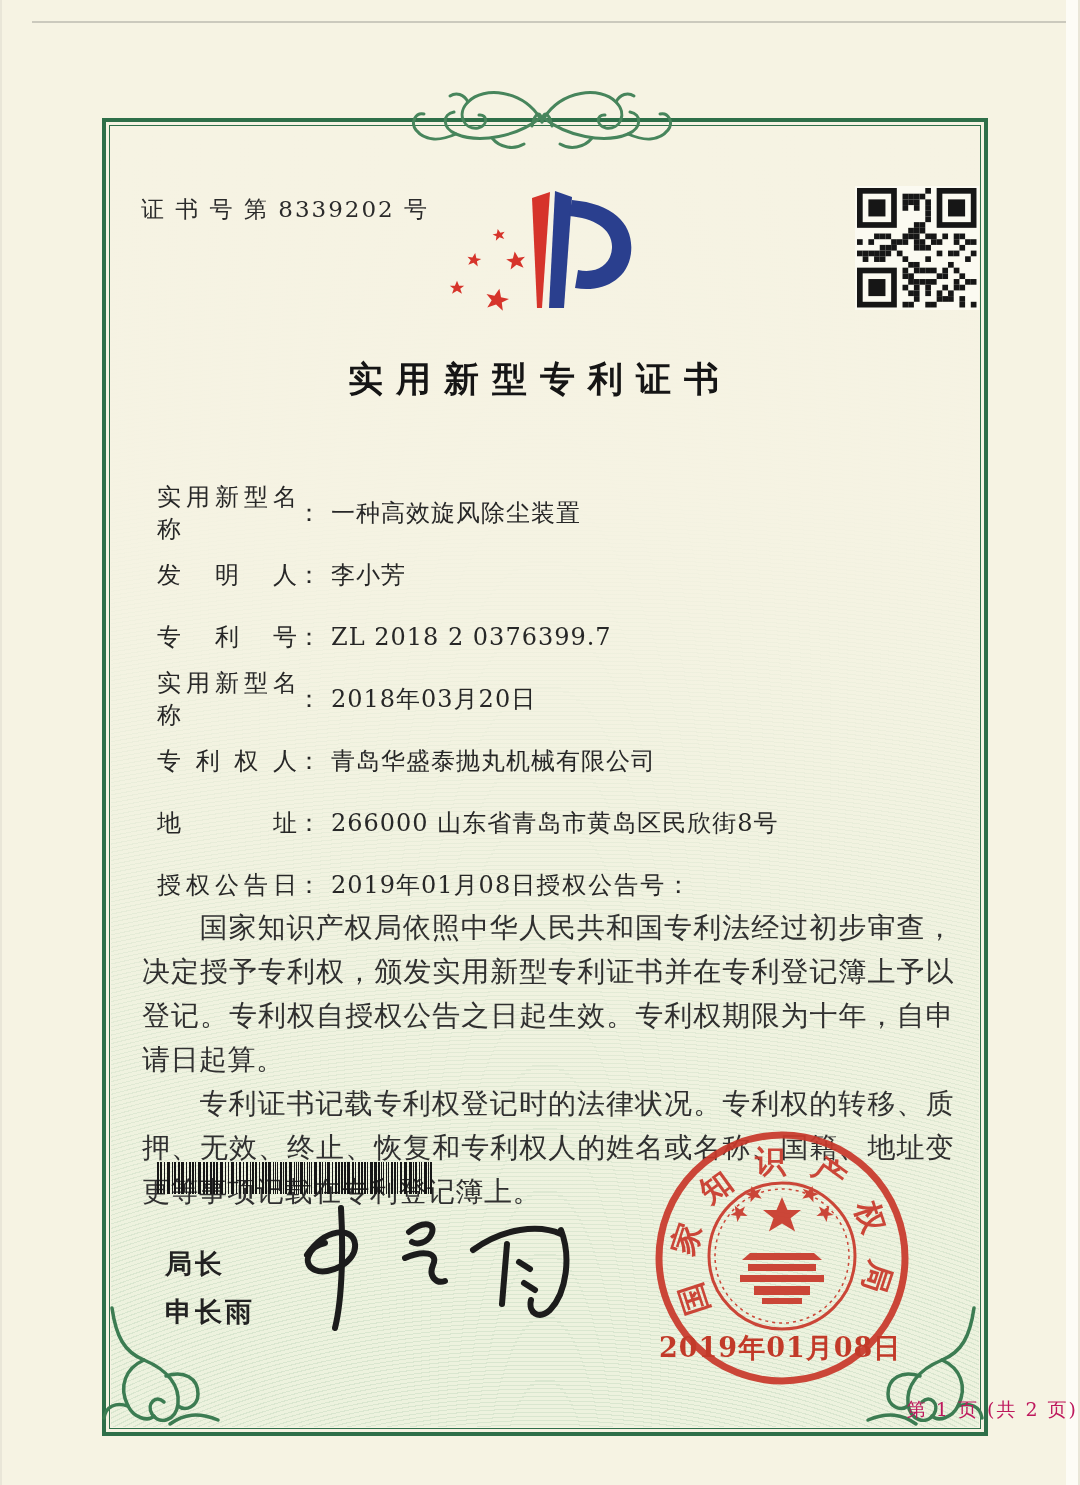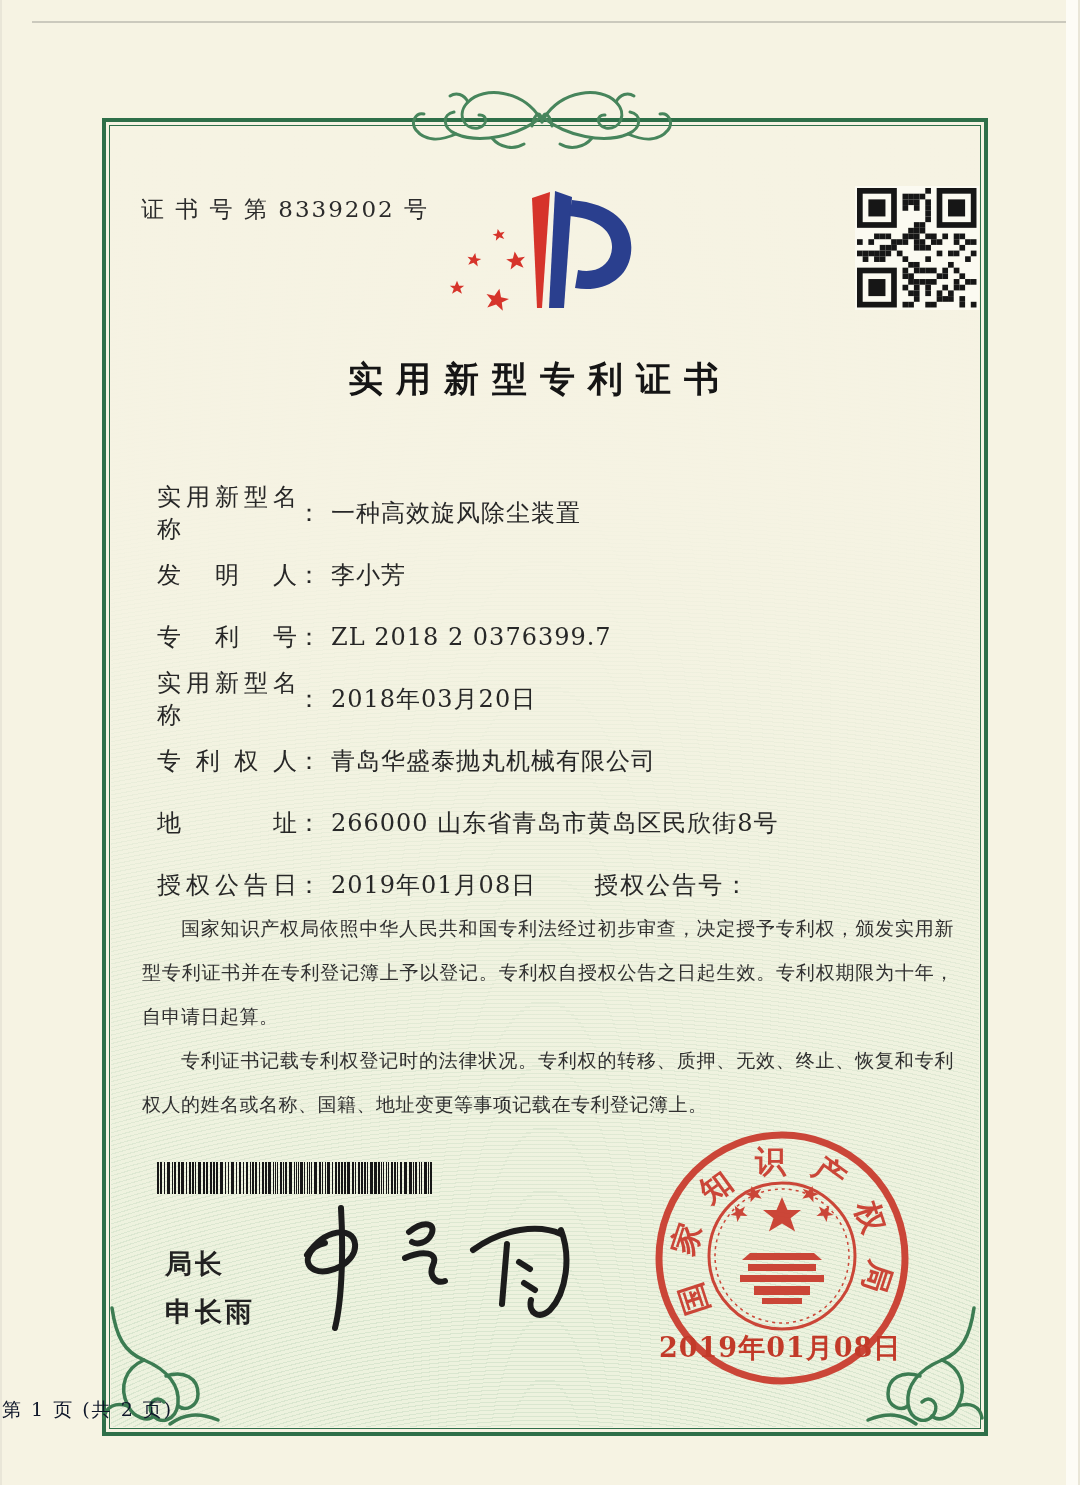--- a/index.html
+++ b/index.html
@@ -16,35 +16,35 @@
       linear-gradient(180deg, rgba(246,243,227,1) 0%, rgba(246,243,227,.95) 28%, rgba(246,243,227,.45) 58%, rgba(246,243,227,0) 92%),
       repeating-radial-gradient(1600px 1050px at 50% 128%, #d9e6cf 0px, #d9e6cf 1.6px, #edf2de 1.6px, #edf2de 6px);
   }
 
   .cert-no{position:absolute;left:139px;top:194px;font-size:23px;letter-spacing:2px;color:#2b2b2b;}
   .title{position:absolute;left:0;top:356px;width:100%;text-align:center;font-size:35px;font-weight:700;letter-spacing:13px;color:#151515;}
 
   .fields{position:absolute;left:155px;top:482px;width:760px;color:#272727;}
   .field-row{height:62px;display:flex;align-items:center;font-size:24px;}
   .flabel{display:inline-block;width:140px;text-align:justify;text-align-last:justify;}
-  .flabel2{display:inline-block;margin-left:58px;letter-spacing:2px;}
+  .flabel2{display:inline-block;letter-spacing:2px;}
   .colon{margin-right:10px;}
   .fvalue{letter-spacing:1px;}
 
   .body-text{position:absolute;left:140px;top:906px;width:812px;color:#303030;}
-  .body-text p{margin:0;font-size:19px;line-height:44px;text-indent:2.05em;text-align:justify;letter-spacing:.5px;}
+  .body-text p{margin:0;font-size:28px;line-height:44px;text-indent:2.05em;text-align:justify;letter-spacing:.5px;}
 
   .barcode{position:absolute;left:155px;top:1162px;}
   .director{position:absolute;left:163px;top:1240px;font-family:"DejaVu Sans","Liberation Sans",sans-serif;color:#222;}
   .director .line{font-size:27px;font-weight:700;letter-spacing:3px;line-height:48px;}
   .signature{position:absolute;left:275px;top:1200px;}
   .seal{position:absolute;left:640px;top:1118px;}
   .seal-date{position:absolute;left:657px;top:1330px;font-size:27px;font-weight:700;color:#c23a29;letter-spacing:1px;}
 
-  .footer{position:absolute;left:0;top:1397px;width:100%;text-align:left;font-size:19px;letter-spacing:2px;color:#0f172a;}
+  .footer{position:absolute;left:0;top:1397px;width:100%;text-align:right;font-size:19px;letter-spacing:2px;color:#be185d;}
 
   .ornament-top{position:absolute;left:370px;top:80px;}
   .corner-br{position:absolute;left:856px;top:1302px;}
   .corner-bl{position:absolute;left:96px;top:1302px;transform:scaleX(-1);}
   .logo{position:absolute;left:440px;top:176px;}
   .qr{position:absolute;left:853px;top:186px;background:#fbfaf1;padding:2px;}
 </style>
 </head>
 <body>
 

